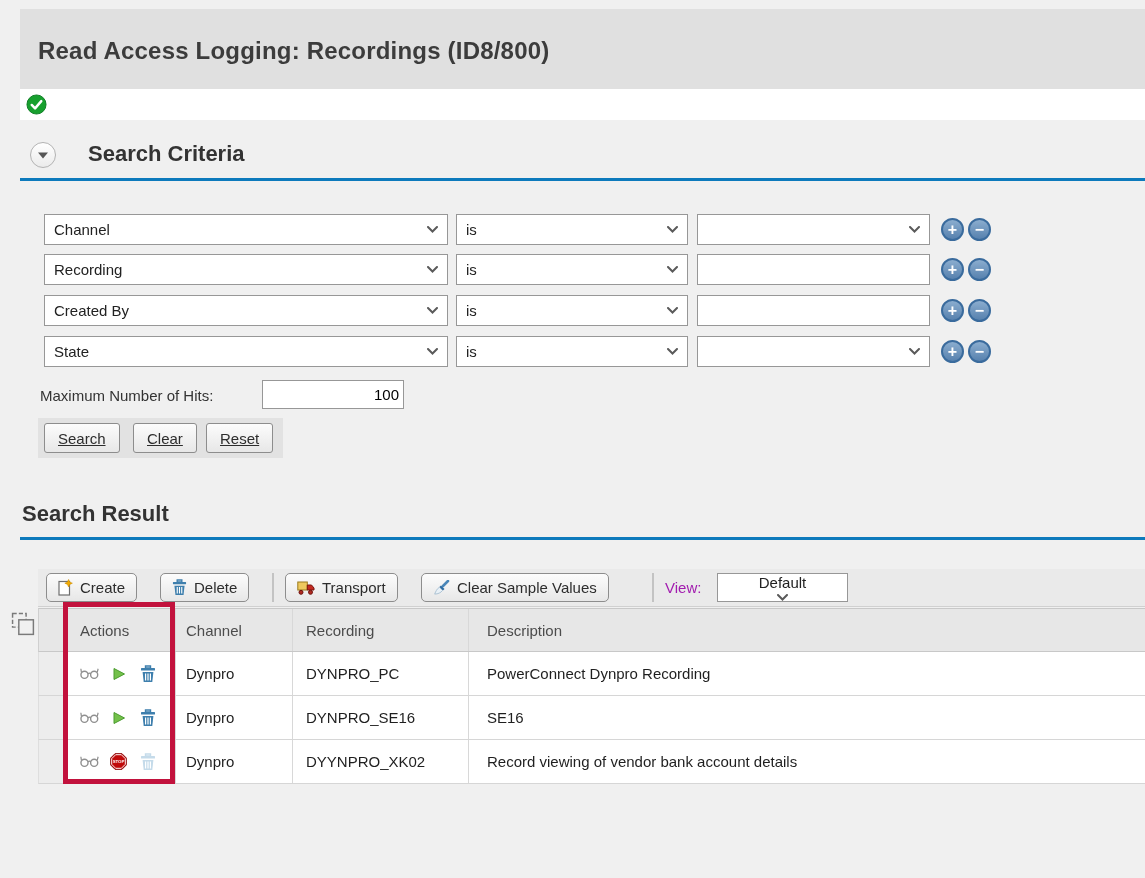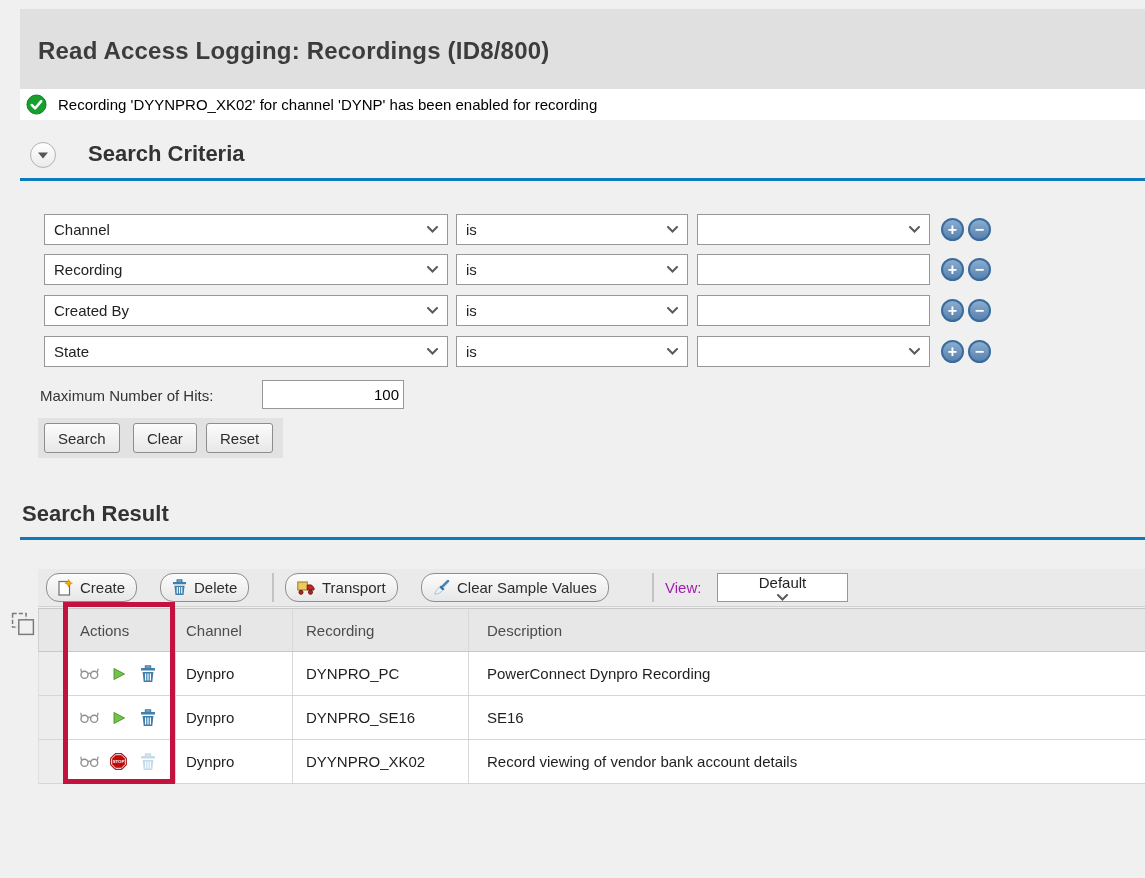--- a/index.html
+++ b/index.html
@@ -37,27 +37,27 @@
       justify-content:center;padding:0;cursor:pointer;font-family:inherit;}
   .plus{left:941px}.minus{left:968px}
 
   .mh-label{position:absolute;left:40px;top:387px;font-size:15px;color:#333;}
   .mh-input{position:absolute;left:262px;top:380px;width:142px;height:29px;box-sizing:border-box;
             border:1px solid #979797;font-size:15px;text-align:right;padding:0 4px;font-family:inherit;color:#000;}
 
   .btnstrip{position:absolute;left:38px;top:418px;width:245px;height:40px;background:#e2e2e2;}
   .btn{position:absolute;top:5px;height:30px;border:1px solid #8d8d8d;border-radius:3px;
        background:linear-gradient(#fcfcfc,#e7e7e7);font-size:15px;color:#2d2d2d;
-       padding:2px 13px;display:flex;align-items:center;cursor:pointer;font-family:inherit;}
+       padding:2px 13px;display:flex;align-items:center;cursor:pointer;font-family:inherit;text-decoration:underline;}
   .b-search{left:6px}.b-clear{left:95px}.b-reset{left:168px}
 
   
   .toolbar{position:absolute;left:38px;right:0;top:569px;height:38px;background:#eaeaea;
            border-bottom:1px solid #d0d0d0;box-sizing:border-box;}
-  .tbtn{position:absolute;top:4px;height:29px;border:1px solid #8d8d8d;border-radius:13px;
+  .tbtn{position:absolute;top:4px;height:29px;border:1px solid #8d8d8d;border-radius:5px;
         background:linear-gradient(#fcfcfc,#e7e7e7);font-size:15px;color:#2d2d2d;
         padding:0 11px;display:inline-flex;gap:7px;align-items:center;cursor:pointer;font-family:inherit;}
   .t-create{left:8px}.t-delete{left:122px}.t-transport{left:247px}.t-csv{left:383px}
   .sep{position:absolute;top:4px;width:2px;height:29px;background:#c3c3c3;}
   .sep1{left:234px}.sep2{left:614px}
   .view-label{position:absolute;left:627px;top:10px;font-size:15px;color:#a21caf;}
   .view-dd{position:absolute;left:679px;top:4px;width:131px;height:29px;background:#fff;
            border:1px solid #979797;box-sizing:border-box;display:flex;align-items:center;
            justify-content:space-between;padding:0 9px;font-size:15px;color:#222;cursor:pointer;flex-direction:column;}
 
@@ -88,21 +88,20 @@
 
   <div class="titlebar">
     <h1>Read Access Logging: Recordings (ID8/800)</h1>
   </div>
 
   <div class="msgbar">
     <svg width="21" height="21" viewBox="0 0 22 22">
       <circle cx="11" cy="11" r="10" fill="#17a02e" stroke="#0d7c24" stroke-width="1"></circle>
       <path d="M6 11.5 L9.5 15 L16 7.5" stroke="#fff" stroke-width="2.6" fill="none" stroke-linecap="round" stroke-linejoin="round"></path>
     </svg>
-    <span class="msgtext">Recording 'DYYNPRO_XK02' for channel 'DYNP' has been enabled for recording</span>
   </div>
 
   <span class="sc-toggle">
     <svg width="10" height="7" viewBox="0 0 10 7">
       <path d="M0 0.5 H10 L5 6.5 Z" fill="#555"></path>
     </svg>
   </span>
   <h2 class="section-title" style="left:88px;top:141px">Search Criteria</h2>
   <div class="rule" style="top:178px"></div>
 

